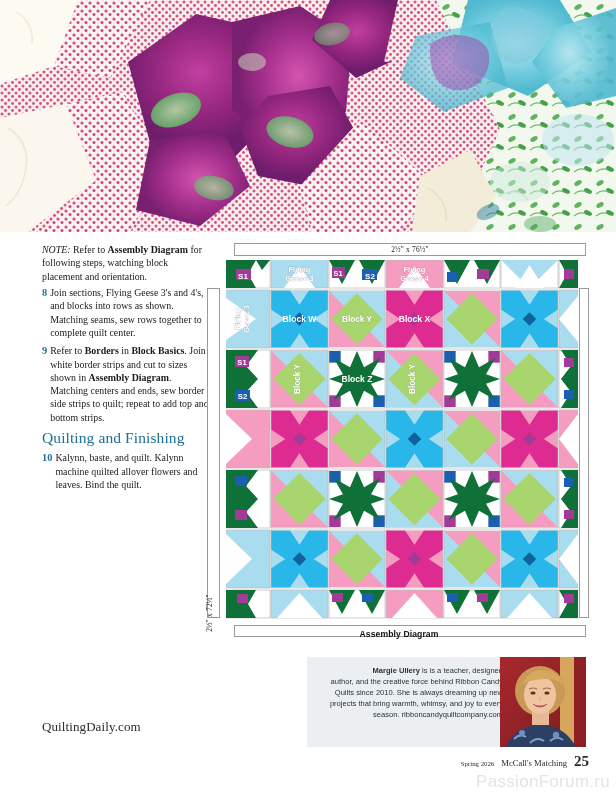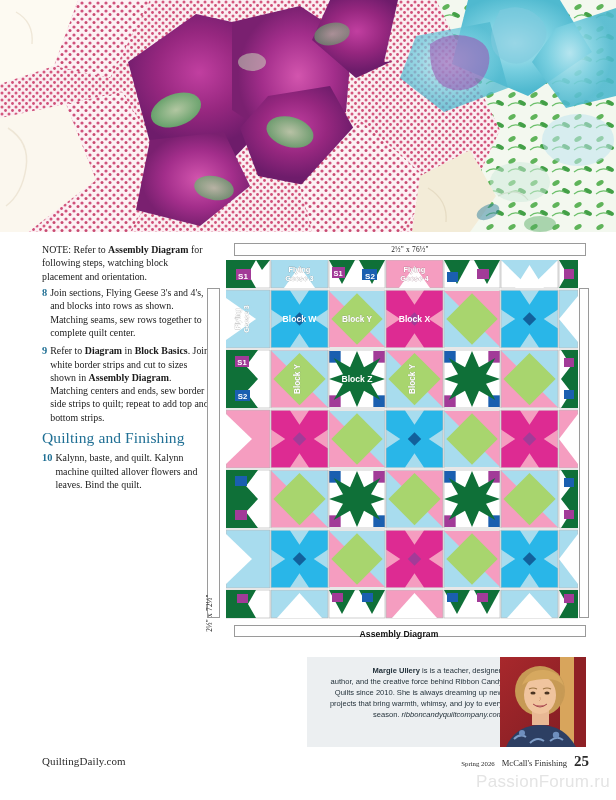--- a/index.html
+++ b/index.html
@@ -35,21 +35,21 @@
     line-height: 1.12;
   }
   .sec-head.second { }
   .note-para {
     font-size: 9.9px;
     line-height: 1.345;
     text-align: left;
     margin-bottom: 3px;
     color: #1a1a1a;
   }
-  .note-para .it { }
+  .note-para .it { font-style: italic; }
   .note-para b, .step-body b { font-weight: bold; }
   .step {
     display: flex;
     font-size: 9.9px;
     line-height: 1.345;
     margin-bottom: 5px;
     color: #1a1a1a;
   }
   .step-num {
     color: #1f6f94;
@@ -137,32 +137,32 @@
     position: absolute;
     left: 10px; top: 8px;
     width: 186px;
     text-align: right;
     font-family: "Liberation Sans", sans-serif;
     font-size: 7.55px;
     line-height: 1.47;
     color: #25333c;
   }
   .bio-text .nm { font-weight: bold; padding-left: 33px; }
-  .bio-text .site { font-style: italic; }
+  .bio-text .site { }
   .bio-photo {
     position: absolute;
     right: 0; top: 0;
     width: 86px; height: 90px;
   }
 
   
   .footer-left {
     position: absolute;
-    left: 42px; top: 755px;
-    font-size: 11px;
+    left: 42px; top: 719px;
+    font-size: 13px;
     color: #2b2b2b;
     letter-spacing: .1px;
   }
   .footer-right {
     position: absolute;
     right: 27px; top: 753px;
     display: flex; align-items: baseline; gap: 7px;
     color: #2b2b2b;
   }
   .f-season { font-size: 6.8px; }
@@ -273,21 +273,21 @@
   </p>
 
   <div class="step">
     <span class="step-num">8</span>
     <span class="step-body">Join sections, Flying Geese 3's and 4's, and blocks into rows as shown. Matching seams, sew rows together to complete quilt center.</span>
   </div>
 
   <div class="step">
     <span class="step-num">9</span>
     <span class="step-body">
-      <span>Refer to </span><b>Diagram</b><span> in </span><b>Block Basics</b><span>. Join white border strips and cut to sizes shown in </span><b>Assembly Diagram</b><span>. Matching centers and ends, sew border side strips to quilt; repeat to add top and bottom strips.</span>
+      <span>Refer to </span><b>Borders</b><span> in </span><b>Block Basics</b><span>. Join white border strips and cut to sizes shown in </span><b>Assembly Diagram</b><span>. Matching centers and ends, sew border side strips to quilt; repeat to add top and bottom strips.</span>
     </span>
   </div>
 
   <h2 class="sec-head second">Quilting and Finishing</h2>
 
   <div class="step">
     <span class="step-num">10</span>
     <span class="step-body">Kalynn, baste, and quilt. Kalynn machine quilted allover flowers and leaves. Bind the quilt.</span>
   </div>
 </div>
@@ -745,17 +745,17 @@
     <path d="M40 40 q1.5 3 -1 4" stroke="#d8a57e" stroke-width="1" fill="none"></path>
     <path d="M33 47 q7 5 14 0 q-7 3 -14 0 Z" fill="#b9545c"></path>
     <path d="M33 47 q7 6 14 0" stroke="#a5494f" stroke-width="1" fill="none"></path>
   </svg>
 </div>
 
 <div class="footer-left">QuiltingDaily.com</div>
 
 <div class="footer-right">
   <span class="f-season">Spring 2026</span>
-  <span class="f-mag">McCall's Finishing</span>
+  <span class="f-mag">McCall's Matching</span>
   <span class="f-page">25</span>
 </div>
 
 <div class="watermark">PassionForum.ru</div>
 
 </body></html>

